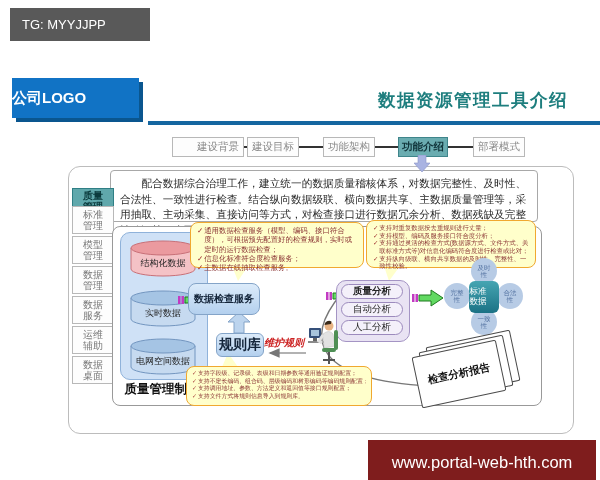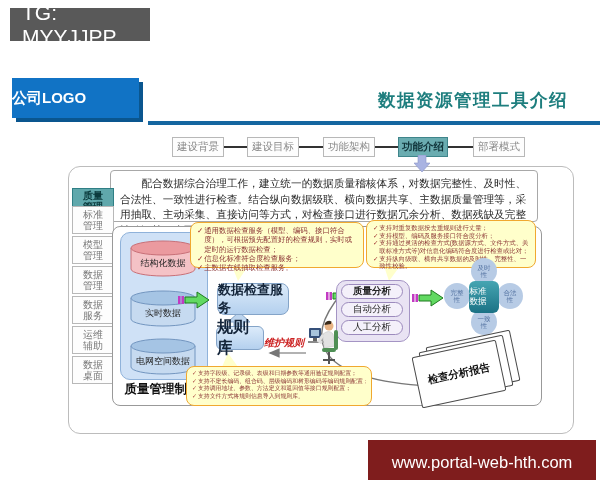--- a/index.html
+++ b/index.html
@@ -2,21 +2,21 @@
 <html><head>
 <meta charset="utf-8">
 <style>
   html,body{margin:0;padding:0;background:#fff;}
   .stage{position:relative;width:600px;height:480px;background:#fff;overflow:hidden;
          font-family:"Liberation Sans","DejaVu Sans",sans-serif;color:#222;}
   .abs{position:absolute;}
 
   
   .watermark{left:10px;top:8px;width:128px;height:33px;background:#595959;color:#fff;
-             display:flex;align-items:center;padding-left:12px;font-size:21px;}
+             display:flex;align-items:center;padding-left:12px;font-size:13px;}
   .logo{left:12px;top:78px;width:127px;height:40px;background:#1173c5;color:#fff;
         display:flex;align-items:center;font-size:15px;font-weight:bold;
         box-shadow:4px 4px 0 #0a568f;}
   .title{right:32px;top:88px;font-size:17.5px;font-weight:bold;color:#1e7e7e;letter-spacing:1.5px;}
   .rule{left:148px;top:121px;width:452px;height:4px;background:#1566a0;}
 
   
   .tabline{left:192px;top:146px;width:310px;height:2px;background:#333;z-index:1;}
   .tab{height:18px;display:flex;align-items:center;justify-content:center;z-index:2;
        background:#fdfdfd;border:1px solid #b8b8b8;color:#8a8a8a;font-size:10.5px;cursor:pointer;}
@@ -47,22 +47,22 @@
   .note-tr{left:366px;top:220px;width:170px;height:48px;padding:3px 6px;font-size:6.4px;line-height:1.2;}
   .note-bt{left:186px;top:366px;width:186px;height:40px;padding:3px 5px;font-size:5.9px;line-height:1.27;}
   .note-bt .ln{white-space:nowrap;overflow:hidden;}
   .tail{width:0;height:0;z-index:3;}
   .tail-tm{left:232px;top:266px;border-left:6px solid transparent;border-right:10px solid transparent;border-top:15px solid #ffffcb;}
   .tail-tr{left:384px;top:266px;border-left:5px solid transparent;border-right:11px solid transparent;border-top:15px solid #ffffcb;}
   .tail-bt{left:222px;top:353px;border-left:6px solid transparent;border-right:10px solid transparent;border-bottom:14px solid #ffffcb;}
 
   .bluebox{background:linear-gradient(#dcebfa,#b4d0ee);border:1px solid #84a4c8;border-radius:8px;
            display:flex;align-items:center;justify-content:center;font-weight:bold;color:#14253a;}
-  .chk{left:217px;top:283px;width:70px;height:30px;font-size:13px;z-index:5;}
-  .rulelib{left:216px;top:326px;width:46px;height:22px;font-size:16px;border-radius:6px;z-index:5;}
+  .chk{left:188px;top:283px;width:70px;height:30px;font-size:10px;z-index:5;}
+  .rulelib{left:216px;top:333px;width:46px;height:22px;font-size:14px;border-radius:6px;z-index:5;}
   .uparrow{left:228px;top:312px;z-index:4;}
 
   .anal{left:336px;top:280px;width:72px;height:60px;background:#e9e3f3;border:1px solid #a494c4;border-radius:10px;z-index:5;}
   .pill{position:absolute;left:4px;width:62px;height:15px;background:#f4f0fa;border:1px solid #9c8abd;border-radius:8px;
         display:flex;align-items:center;justify-content:center;font-size:9.5px;color:#222;box-sizing:border-box;}
   .pill.t{font-weight:bold;}
 
   .dim-circle{width:26px;height:26px;border-radius:50%;background:#b7cbe5;color:#51709f;font-size:6.5px;
               display:flex;align-items:center;justify-content:center;text-align:center;z-index:4;}
   .dim-circle span{display:block;width:15px;line-height:1.1;}
@@ -89,21 +89,21 @@
   <div class="abs watermark">
     <span>TG: MYYJJPP</span>
   </div>
   <div class="abs logo">
     <span>公司LOGO</span>
   </div>
   <div class="abs title">数据资源管理工具介绍</div>
   <div class="abs rule"></div>
 
   <div class="abs tabline"></div>
-  <div class="abs tab" style="left:172px;top:137px;width:50px;">建设背景</div>
+  <div class="abs tab" style="left:172px;top:137px;width:50px;padding-left:20px;">建设背景</div>
   <div class="abs tab" style="left:247px;top:137px;width:50px;">建设目标</div>
   <div class="abs tab" style="left:323px;top:137px;width:50px;">功能架构</div>
   <div class="abs tab active" style="left:398px;top:137px;width:48px;">功能介绍</div>
   <div class="abs tab" style="left:473px;top:137px;width:50px;">部署模式</div>
   <div class="abs downarrow">
     <svg width="16" height="17" viewBox="0 0 16 17">
         <polygon points="4,0 12,0 12,8 16,8 8,17 0,8 4,8" fill="#a9b3e2" stroke="#8a94c8" stroke-width="0.6"></polygon>
       </svg>
   </div>
 

